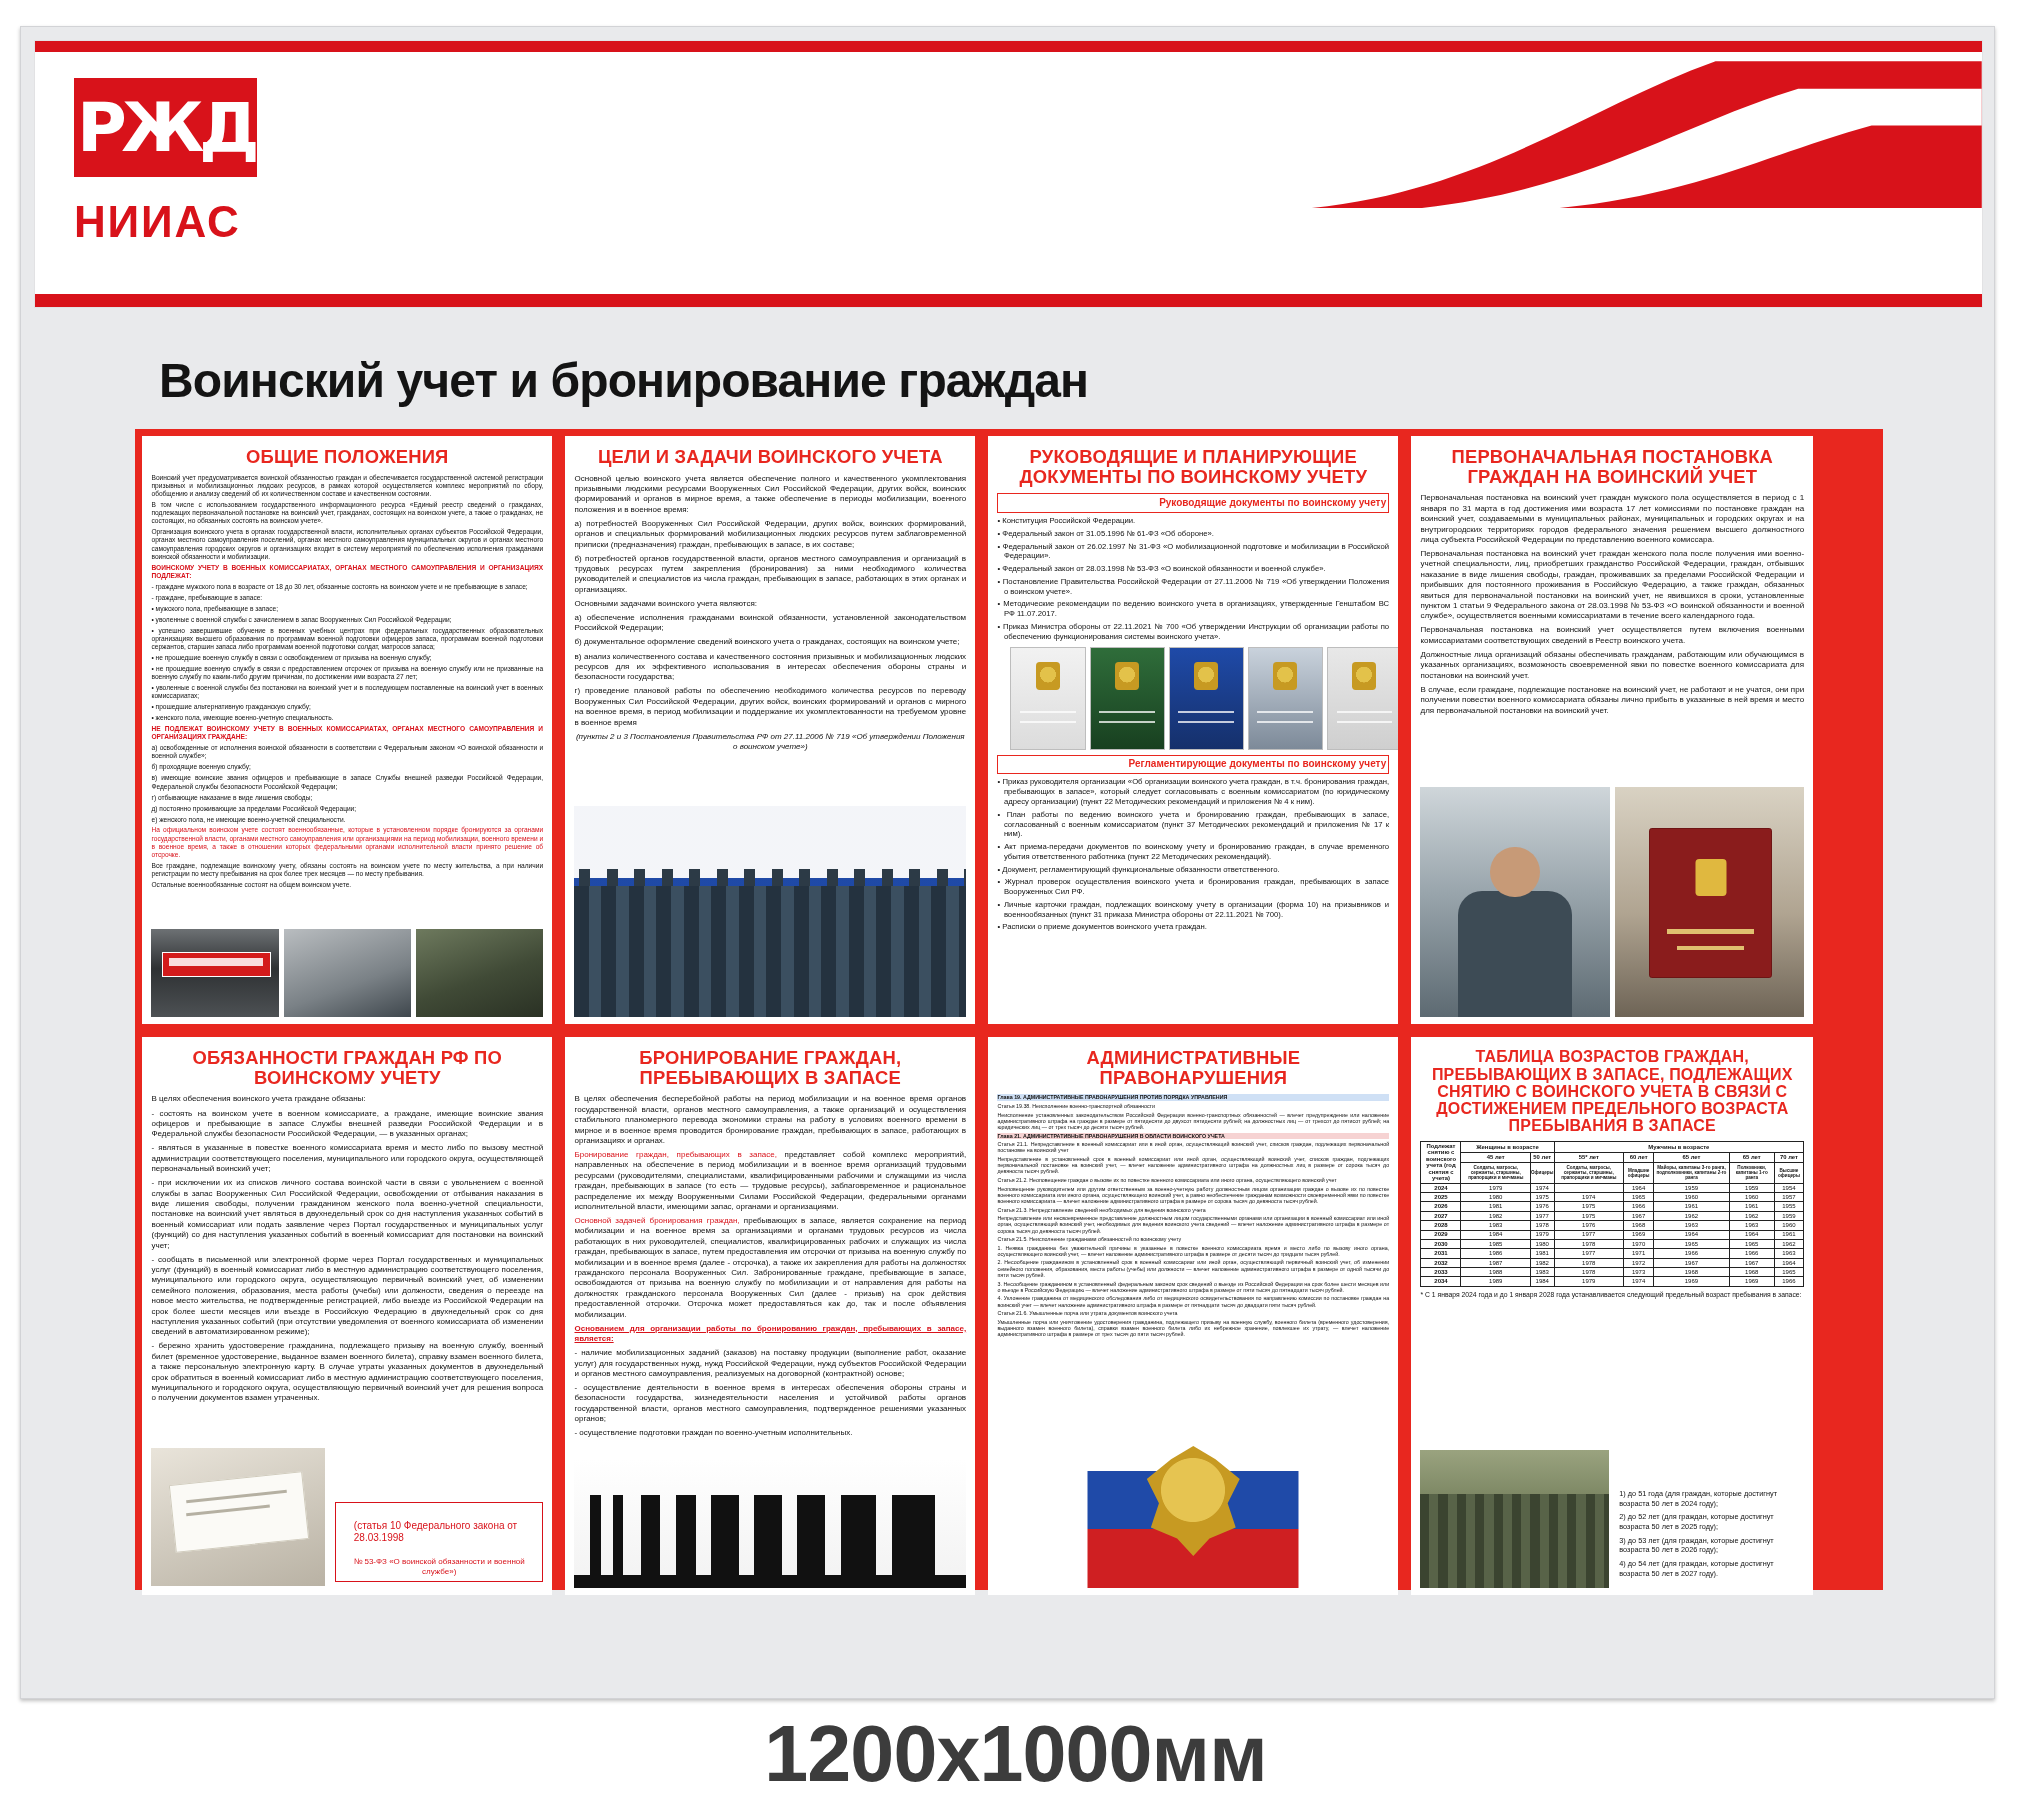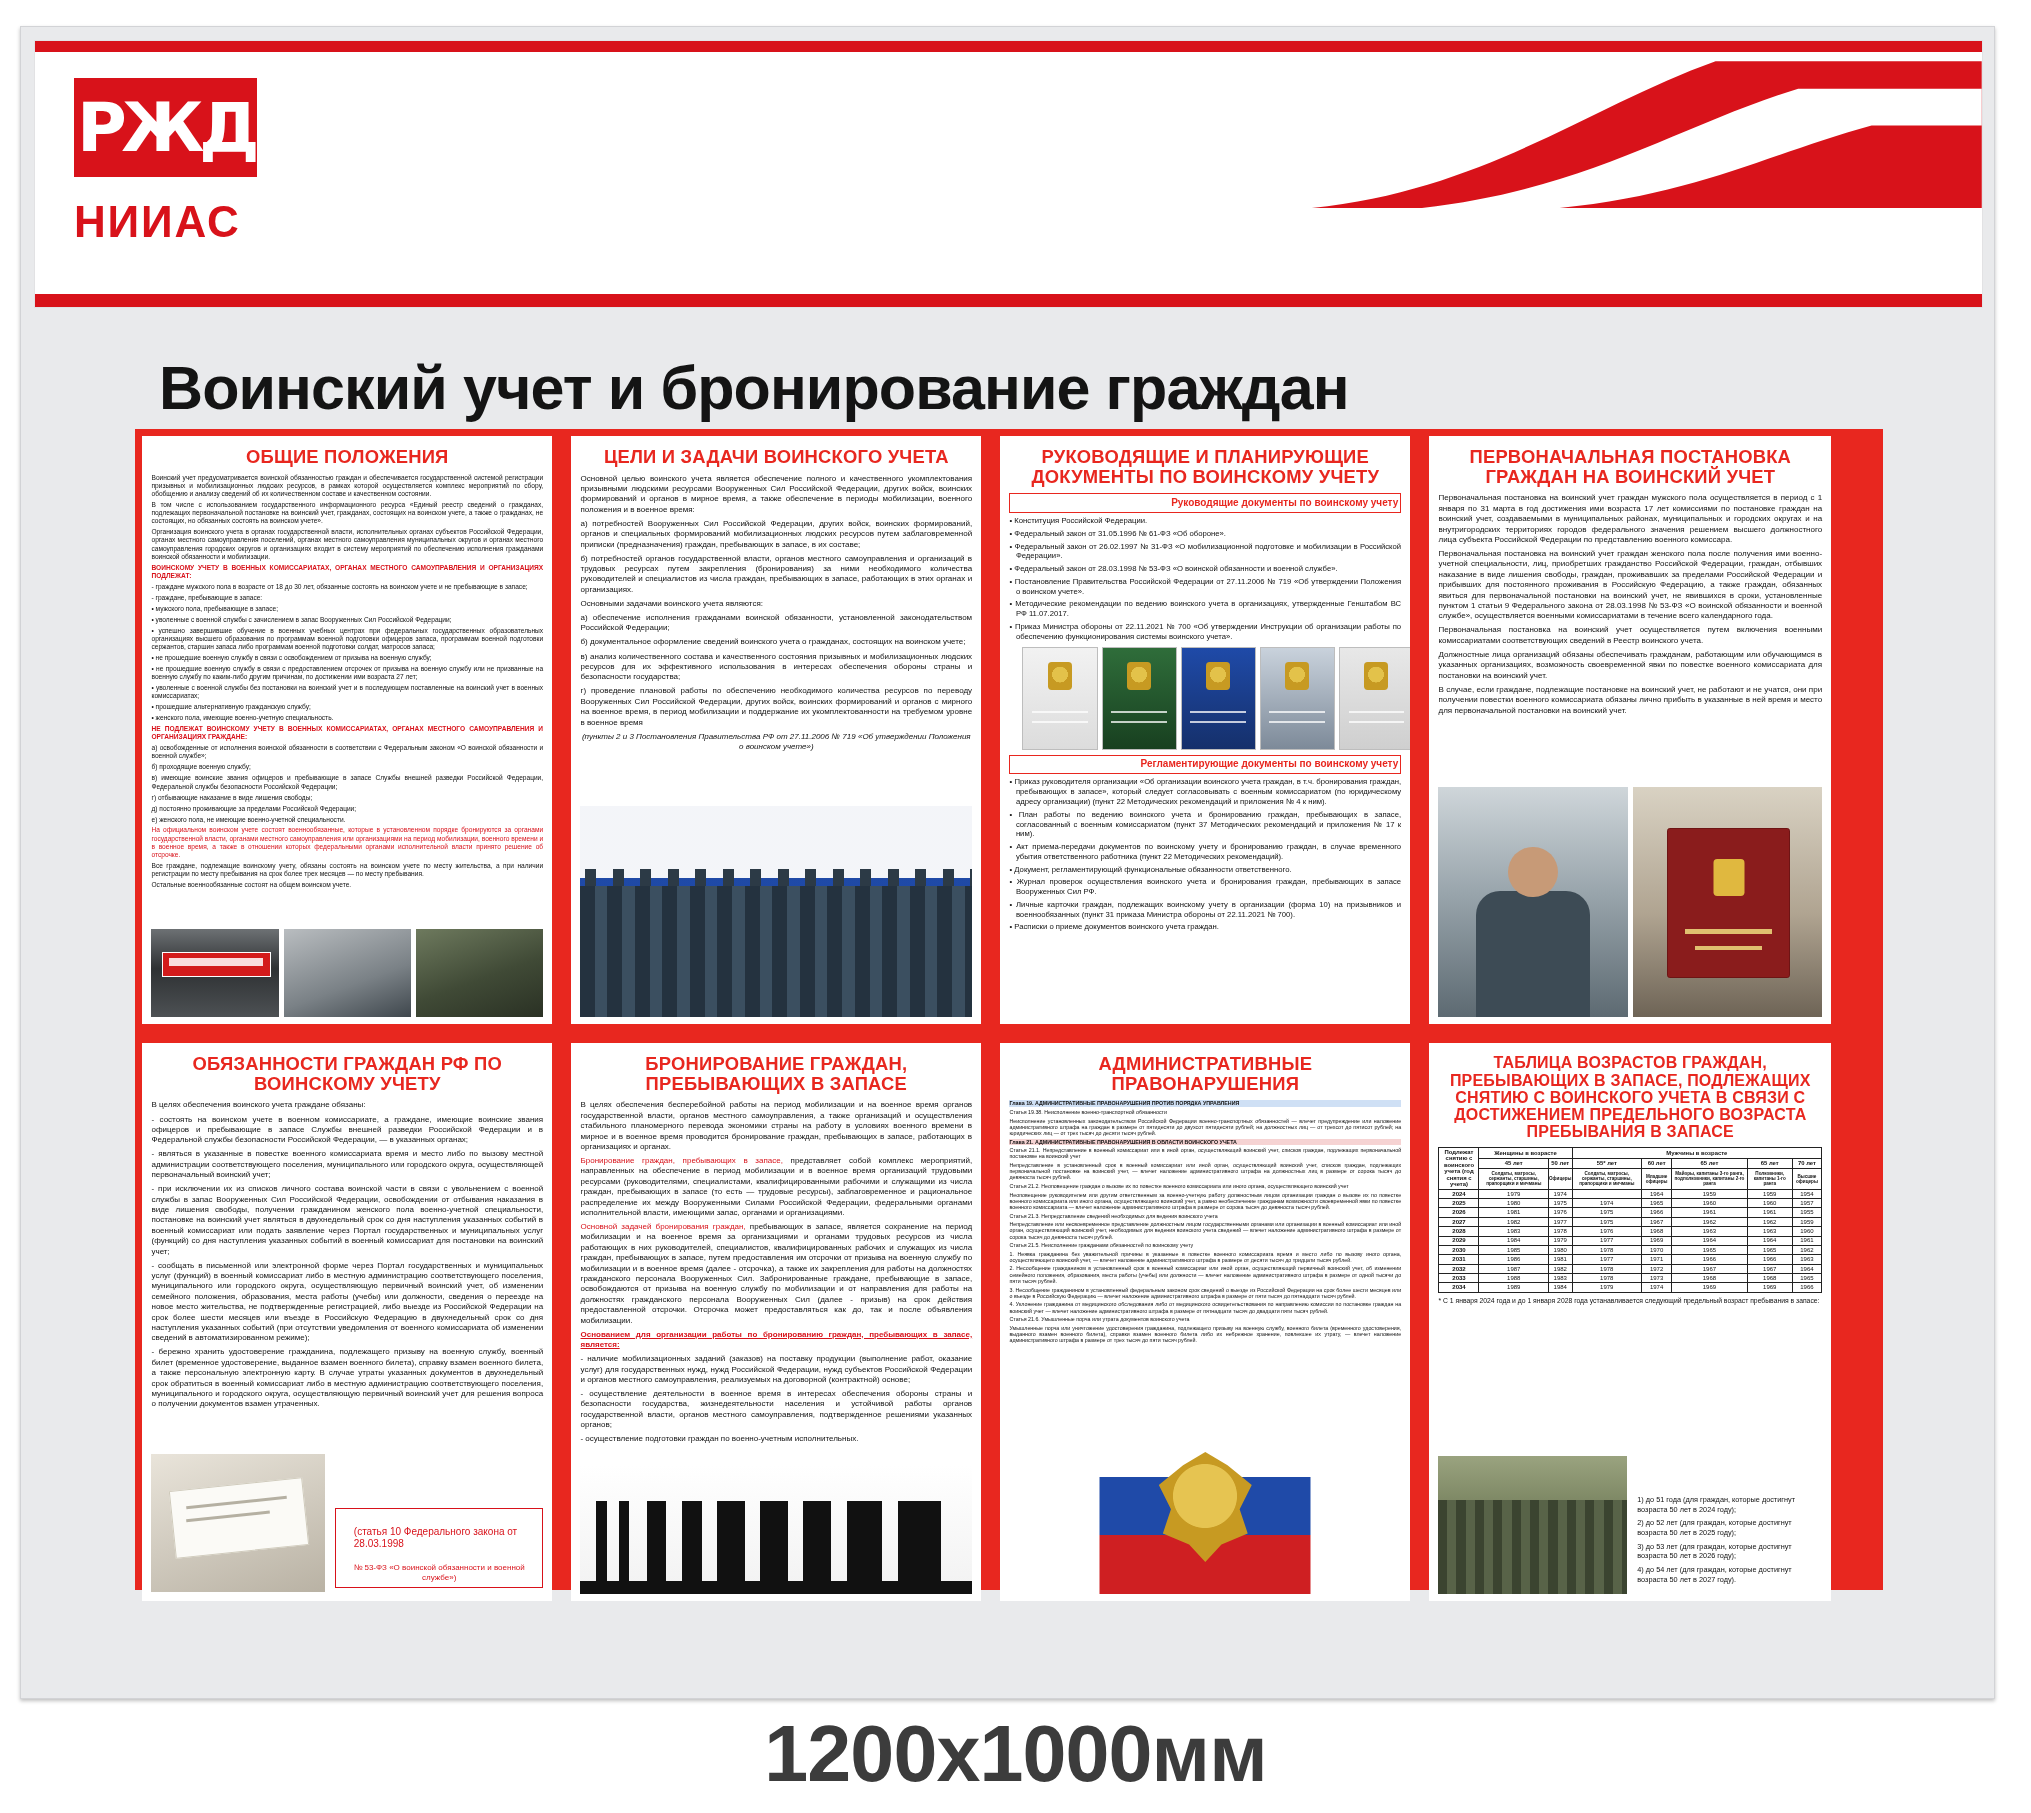--- a/index.html
+++ b/index.html
@@ -31,33 +31,33 @@
   .logo-glyph{font-family:"DejaVu Sans", sans-serif;font-size:68px;color:#ffffff;font-weight:bold;letter-spacing:-5.5px;}
   .logo-name{
     position:absolute;left:39px;top:156px;width:202px;
     font-size:44px;font-weight:bold;color:#d8121a;letter-spacing:1.8px;
   }
   .swoosh{position:absolute;right:0;top:11px;width:698px;height:156px;overflow:hidden;}
   .swoosh svg{display:block;}
   
   .page-title{
     position:absolute;left:138px;top:326px;
-    font-size:61px;font-weight:bold;color:#141414;letter-spacing:-0.9px;
+    font-size:48px;font-weight:bold;color:#141414;letter-spacing:-0.9px;
   }
   
   .poster{
     position:absolute;left:114px;top:402px;width:1748px;height:1161px;
     background:#e8271f;
     padding:7.3px;box-sizing:border-box;
   }
   .grid{
     display:grid;
     grid-template-columns:410px 410px 410px 402px;
     grid-template-rows:588px 558px;
-    gap:19px;
+    gap:13px;
     height:100%;
   }
   .cell{background:#ffffff;overflow:hidden;position:relative;padding:7.3px 9.2px;box-sizing:border-box;}
   .ch{
     text-align:center;color:#e8271f;font-weight:bold;line-height:1.08;
     font-size:18.4px;letter-spacing:0.2px;margin:3.7px 0 6.4px 0;
   }
   .ch.sm{font-size:16px;}
   .body-txt{font-size:6.6px;line-height:1.24;color:#111;text-align:justify;}
   .body-txt p{margin:0 0 2.8px 0;}

